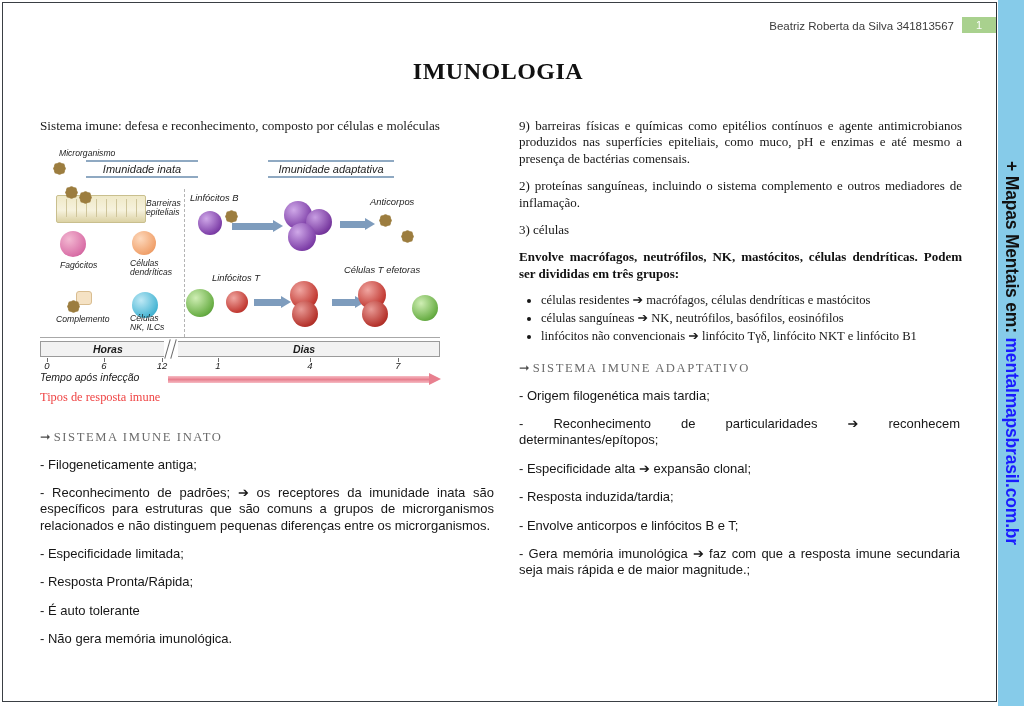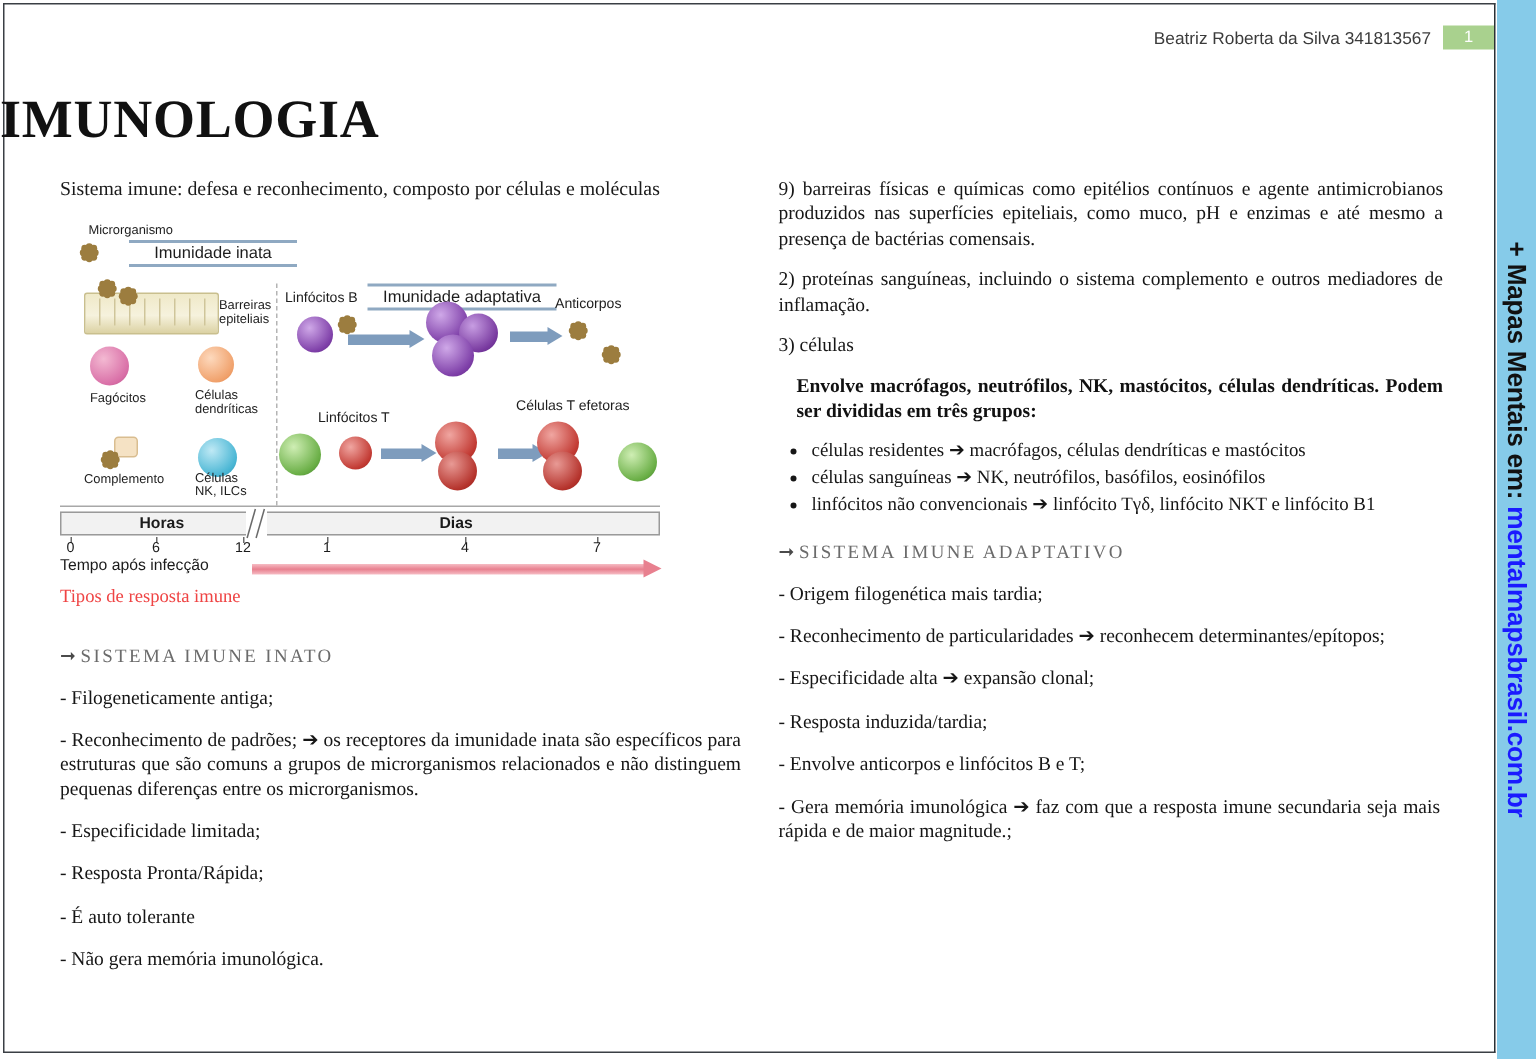--- a/index.html
+++ b/index.html
@@ -94,23 +94,24 @@
     justify-content: center;
     box-sizing: border-box;
   }
 
   
   .doc-title {
     position: absolute;
     left: 0;
     top: 58px;
     width: 996px;
+    text-align: center;
     font-family: "Liberation Serif", serif;
     font-weight: bold;
-    font-size: 36px;
+    font-size: 24px;
     letter-spacing: 0.5px;
     color: #111111;
   }
 
   
   .col-left {
     position: absolute;
     left: 40px;
     top: 118px;
     width: 456px;
@@ -131,20 +132,21 @@
   }
 
   
   .figure {
     position: relative;
     width: 400px;
     height: 235px;
     margin: 0 0 6px 0;
     background: #ffffff;
     font-family: "Liberation Sans", sans-serif;
+    font-style: italic;
   }
   .fig-label {
     position: absolute;
     font-size: 8.6px;
     color: #1d1d1d;
     line-height: 1.08;
     white-space: pre-line;
   }
   .fig-banner {
     position: absolute;
@@ -298,21 +300,21 @@
     font-size: 12.6px;
     letter-spacing: 1.6px;
     color: #6b6b6b;
     margin: 0 0 12px 0;
   }
   .section-head .arrow {
     letter-spacing: 0;
     color: #4a4a4a;
   }
   .bullet-line {
-    font-family: Liberation Serif, serif;
+    font-family: Liberation Sans, sans-serif;
     font-size: 13px;
     color: #161616;
     line-height: 1.26;
     margin: 0 2px 12px 0;
   }
   .bullet-line.justify {
     text-align: justify;
   }
 
   
@@ -362,21 +364,21 @@
   <div class="col-left">
 
     <p class="lead">Sistema imune: defesa e reconhecimento, composto por células e moléculas</p>
 
     <div class="figure">
 
       <div class="fig-label" style="left:19px; top:0px;">Microrganismo</div>
       <span class="microbe" style="left:14px; top:14px;"></span>
 
       <div class="fig-banner" style="left:46px; top:11px; width:112px;">Imunidade inata</div>
-      <div class="fig-banner" style="left:205px; top:11px; width:126px;margin-top:29px;">Imunidade adaptativa</div>
+      <div class="fig-banner" style="left:228px; top:11px; width:126px;">Imunidade adaptativa</div>
 
       <div class="fig-divider" style="left:144px; top:40px; height:148px;"></div>
 
       <div class="epi-block" style="left:16px; top:46px; width:88px; height:26px;">
         <span class="seam" style="left:9px"></span>
           <span class="seam" style="left:19px"></span>
         <span class="seam" style="left:29px"></span>
           <span class="seam" style="left:39px"></span>
         <span class="seam" style="left:49px"></span>
           <span class="seam" style="left:59px"></span>
@@ -466,21 +468,21 @@
     <p class="bullet-line">- É auto tolerante</p>
     <p class="bullet-line">- Não gera memória imunológica.</p>
   </div>
 
   <div class="col-right">
 
     <p class="rc-para">9) barreiras físicas e químicas como epitélios contínuos e agente antimicrobianos produzidos nas superfícies epiteliais, como muco, pH e enzimas e até mesmo a presença de bactérias comensais.</p>
     <p class="rc-para">2) proteínas sanguíneas, incluindo o sistema complemento e outros mediadores de inflamação.</p>
     <p class="rc-para nojust">3) células</p>
 
-    <p class="rc-bold" style="text-align:justify;margin-left:12px;">Envolve macrófagos, neutrófilos, NK, mastócitos, células dendríticas. Podem ser divididas em três grupos:</p>
+    <p class="rc-bold" style="text-align:justify;">Envolve macrófagos, neutrófilos, NK, mastócitos, células dendríticas. Podem ser divididas em três grupos:</p>
 
     <ul class="rc-list">
       <li>células residentes ➔ macrófagos, células dendríticas e mastócitos</li>
       <li>células sanguíneas ➔ NK, neutrófilos, basófilos, eosinófilos</li>
       <li>linfócitos não convencionais ➔ linfócito Tγδ, linfócito NKT e linfócito B1</li>
     </ul>
 
     <div class="section-head">
       <span class="arrow">➞&nbsp;</span><span>SISTEMA IMUNE ADAPTATIVO</span>
     </div>

